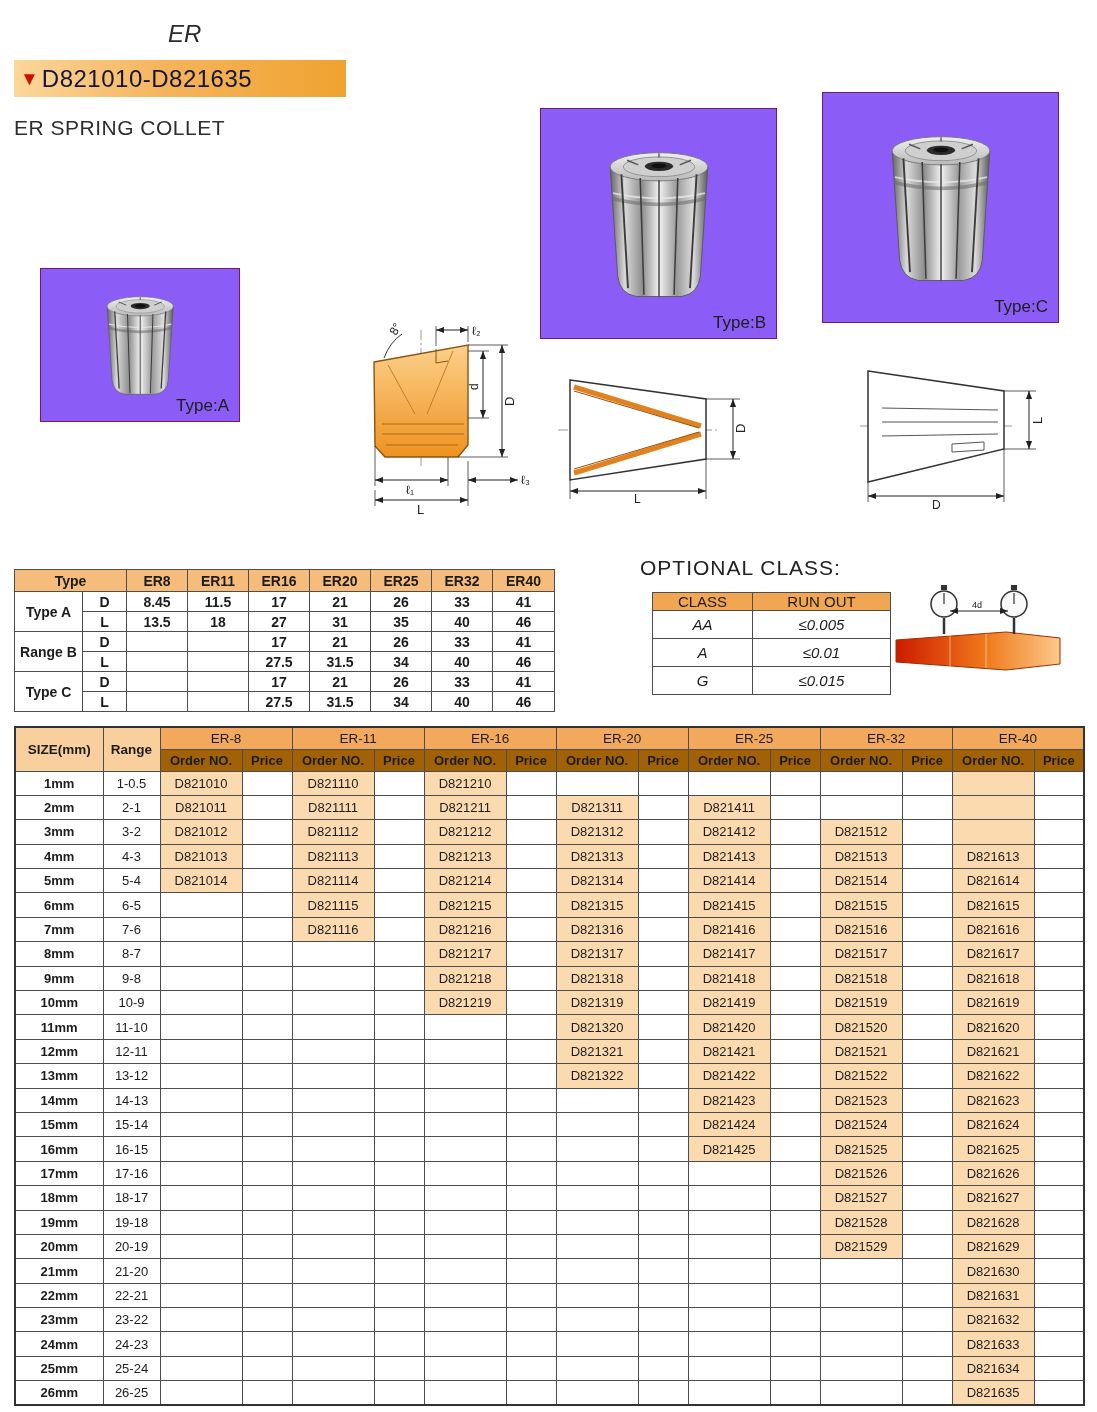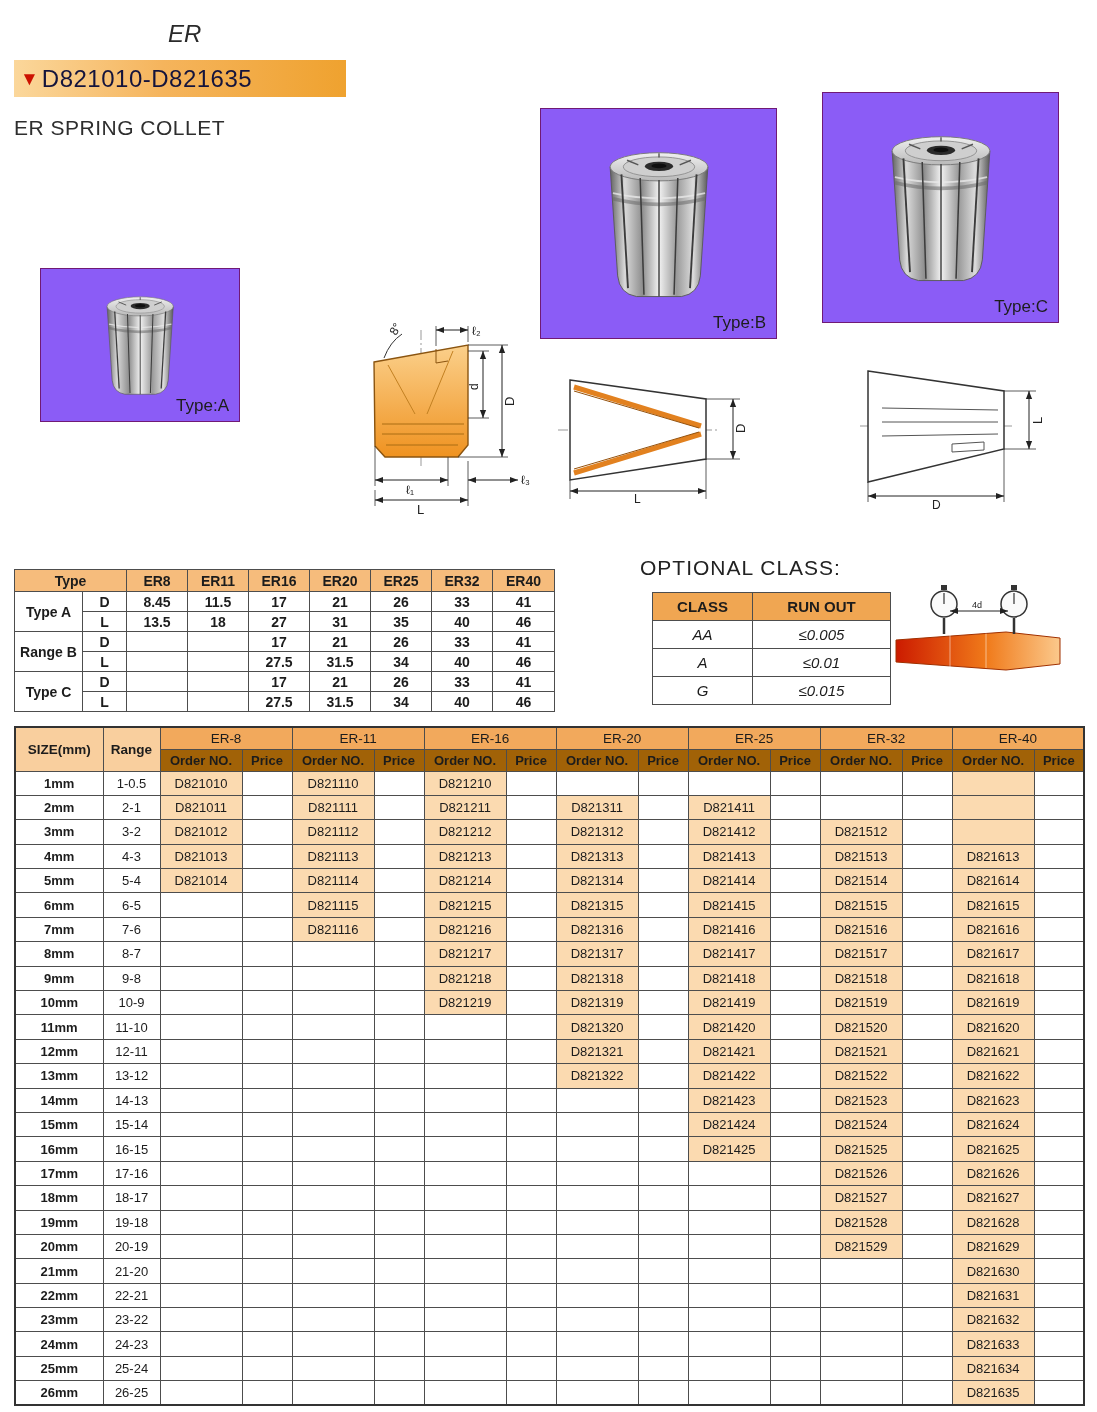--- a/index.html
+++ b/index.html
@@ -22,21 +22,21 @@
   .collet-img { position:absolute; left:10%; top:2%; width:80%; height:88%; }
 
   table { border-collapse:collapse; background:#fff; }
   th, td { border:1px solid #4d4d4d; text-align:center; vertical-align:middle; overflow:hidden; white-space:nowrap; }
 
   .dim-table { left:14px; top:557px; width:540px; table-layout:fixed; font-size:14px; border:1px solid #333;margin-top:12px; }
   .dim-table th { background:#f6bc7c; height:22px; font-size:14px; }
   .dim-table td { height:20px; font-weight:bold; }
 
   .class-table { left:652px; top:592px; width:238px; table-layout:fixed; font-size:15px; border:1px solid #333; }
-  .class-table th { background:#f0a652; height:28px; font-weight:bold; }
+  .class-table th { background:#f0a652; height:18px; font-weight:normal; }
   .class-table td { height:28px;font-style:italic; }
 
   .main-table { left:14px; top:726px; width:1069px; table-layout:fixed; font-size:13px; border:2px solid #333; }
   .main-table th { height:22px; }
   .main-table td { height:24.4px; }
   .m-group-h { background:#f2a95c; font-weight:normal; font-size:13.5px; }
   .m-sub-h { background:#a16207; font-weight:bold; }
   .m-size-h { background:#f9cf9e; font-weight:bold; font-size:13.5px; }
   .m-size { font-weight:bold; }
   .filled { background:#fbdab0; }

